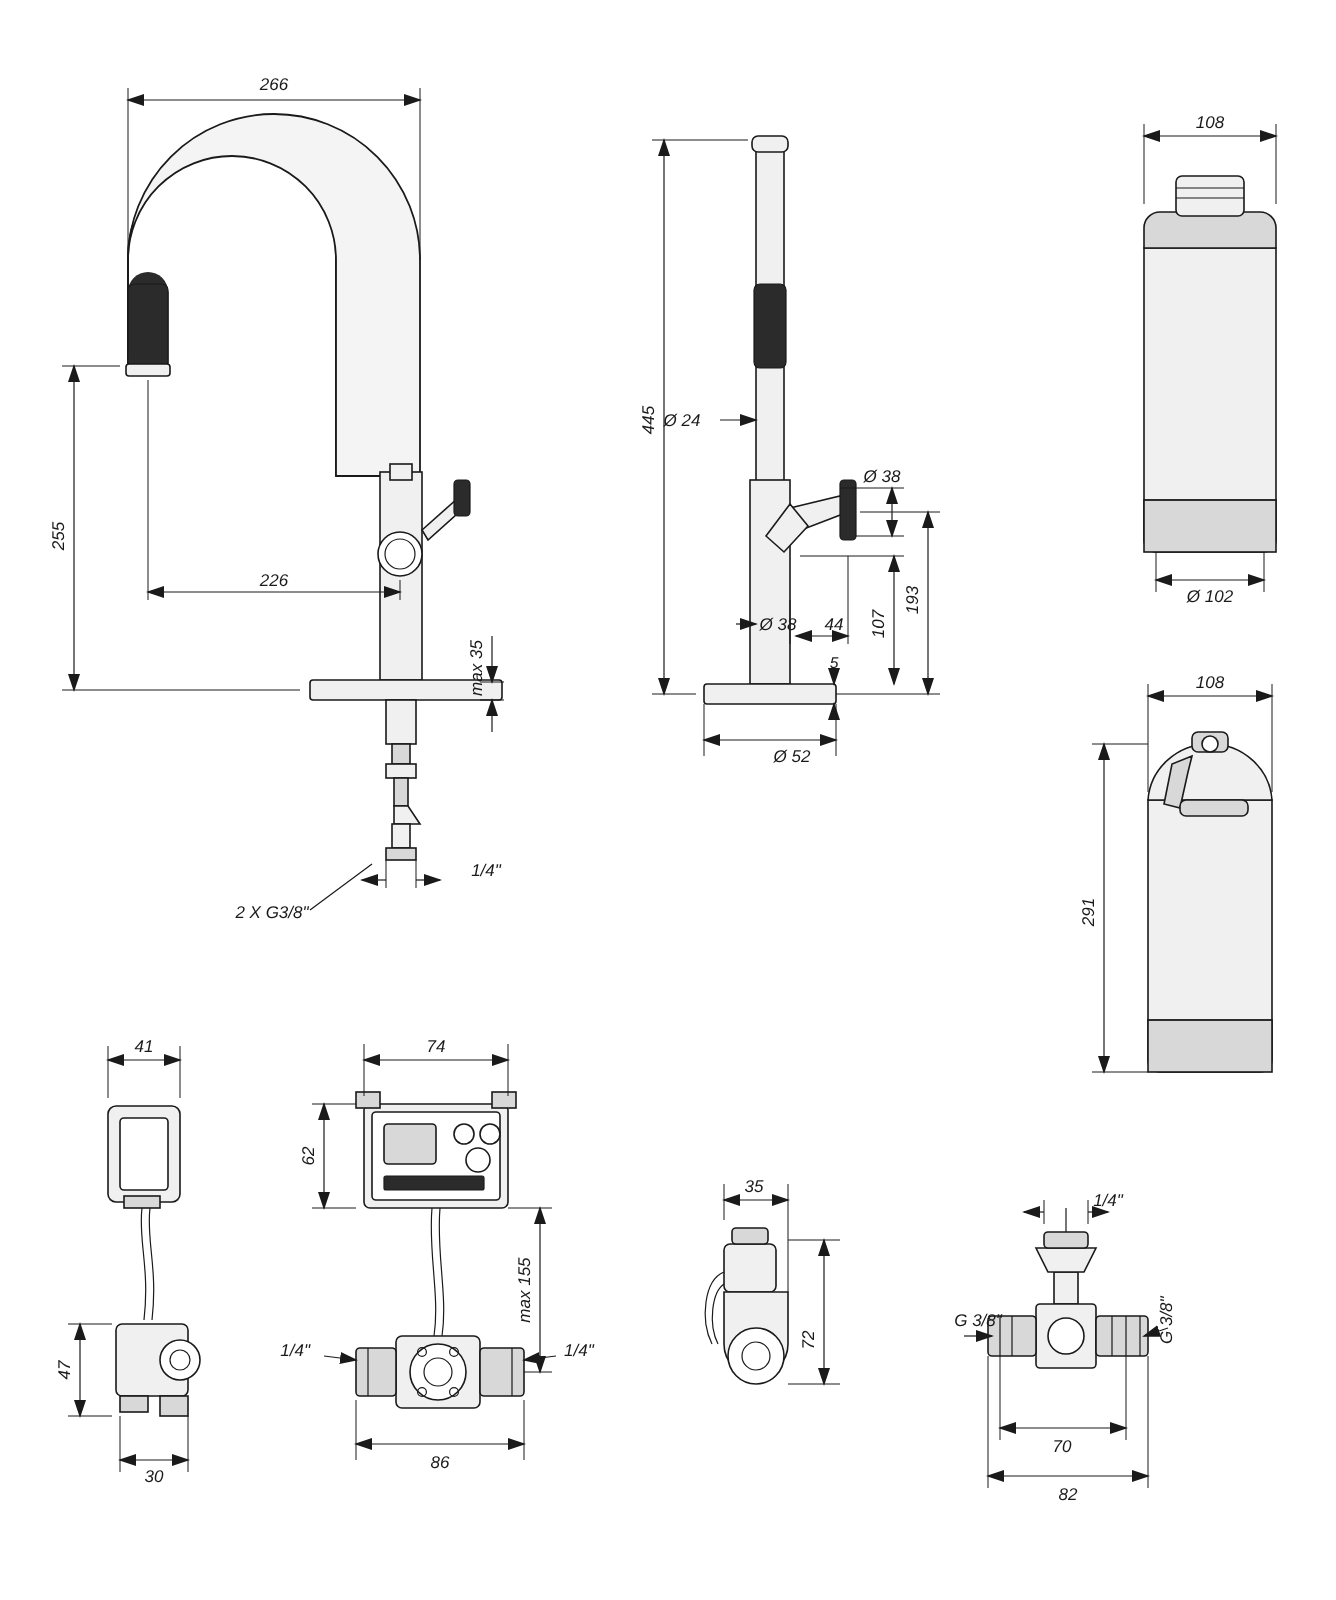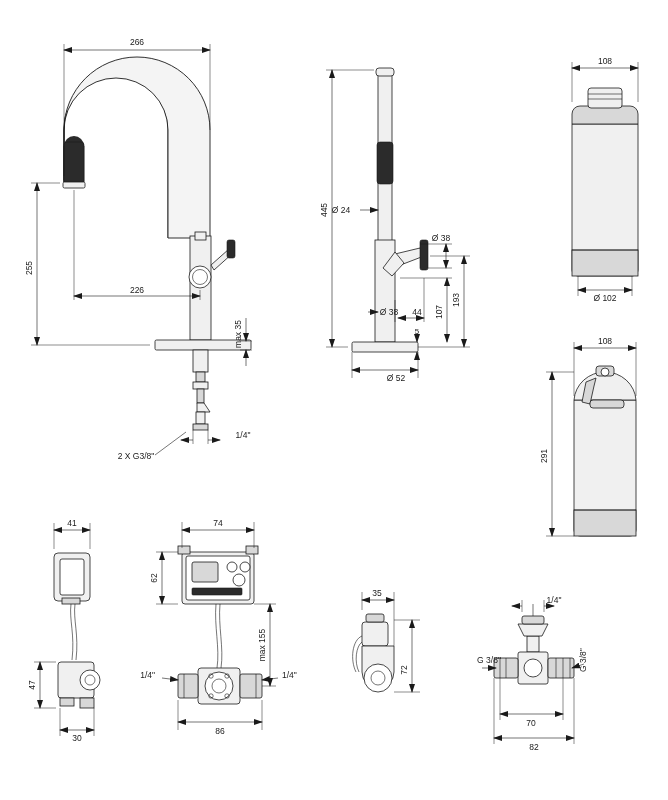--- a/index.html
+++ b/index.html
@@ -9,20 +9,21 @@
   }
   body {
     font-family: "Liberation Sans", sans-serif;
   }
   #sheet {
     position: relative;
     width: 668px;
     height: 800px;
     background: #ffffff;
     overflow: hidden;
+    font-style: italic;
   }
   #sheet svg {
     position: absolute;
     top: 0;
     left: 0;
     width: 668px;
     height: 800px;
   }
   .dim-text {
     font-family: "Liberation Sans", sans-serif;

